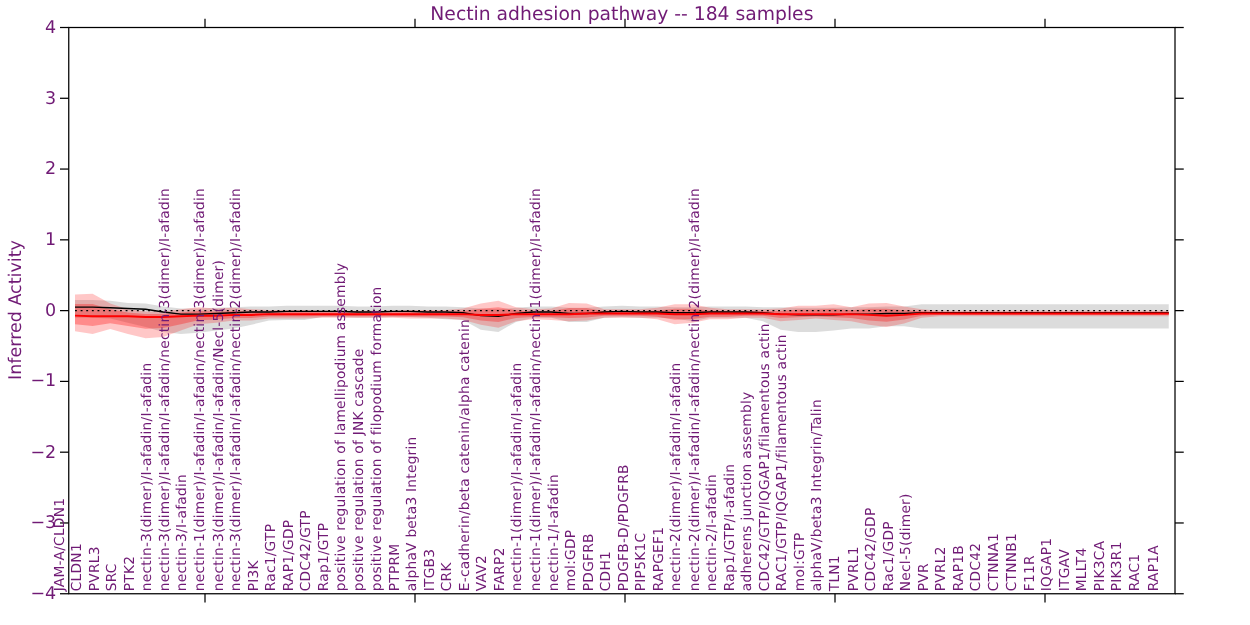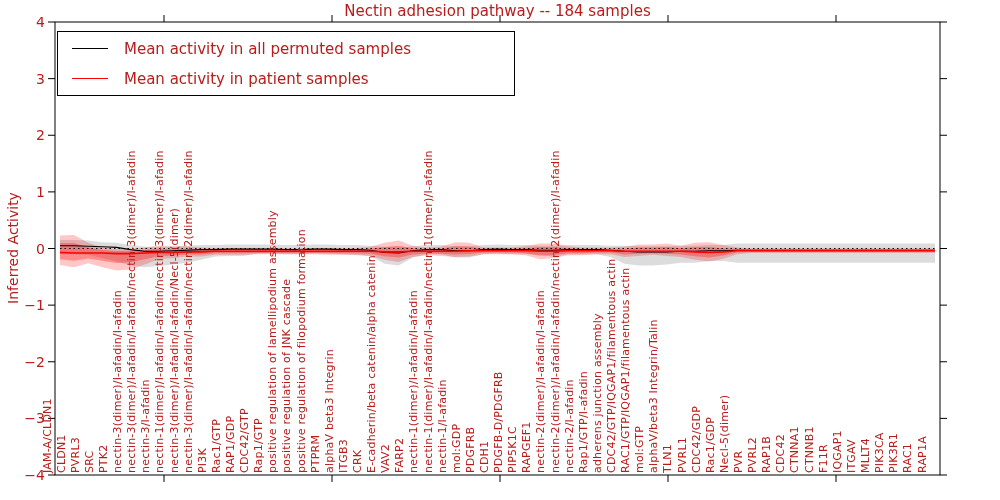--- a/index.html
+++ b/index.html
@@ -1,17 +1,17 @@
 <!DOCTYPE html>
 <html><head>
 <meta charset="utf-8">
 <style>
   html,body{margin:0;padding:0;background:#fff;}
   .canvas{position:relative;width:1000px;height:500px;background:#ffffff;overflow:hidden;
-          font-family:"DejaVu Sans","Liberation Sans",sans-serif;color:#b91c1c;}
+          font-family:"DejaVu Sans","Liberation Sans",sans-serif;color:#701a75;}
   .title{position:absolute;top:2px;left:55px;width:885px;text-align:center;font-size:15px;}
   .xlabel{position:absolute;top:481px;left:55px;width:885px;text-align:center;font-size:14px;}
   .ylabel{position:absolute;left:-112px;top:240px;width:250px;text-align:center;font-size:14px;
           transform:rotate(-90deg);}
   svg#plot{position:absolute;left:0;top:0;}
   .ytick{position:absolute;width:42px;text-align:right;font-size:14px;line-height:18px;}
   .xcat{position:absolute;font-size:11px;line-height:13px;letter-spacing:0.2px;white-space:nowrap;
         transform:rotate(-90deg);transform-origin:0 100%;}
   .legend{position:absolute;left:57px;top:31px;width:456px;height:63px;background:#fff;
           border:1px solid #000;z-index:5;}
@@ -141,23 +141,13 @@
       <div class="xcat" style="left: 829.71px; bottom: 27px;">F11R</div>
       <div class="xcat" style="left: 843.823px; bottom: 27px;">IQGAP1</div>
       <div class="xcat" style="left: 857.935px; bottom: 27px;">ITGAV</div>
       <div class="xcat" style="left: 872.048px; bottom: 27px;">MLLT4</div>
       <div class="xcat" style="left: 886.161px; bottom: 27px;">PIK3CA</div>
       <div class="xcat" style="left: 900.274px; bottom: 27px;">PIK3R1</div>
       <div class="xcat" style="left: 914.387px; bottom: 27px;">RAC1</div>
       <div class="xcat" style="left: 928.5px; bottom: 27px;">RAP1A</div>
     </div>
 
-  <div class="legend">
-    <div class="legend-row">
-      <div class="legend-line" id="leg-line-0" style="border-top-color: rgb(0, 0, 0);"></div>
-      <div class="legend-text">Mean activity in all permuted samples</div>
-    </div>
-    <div class="legend-row">
-      <div class="legend-line" id="leg-line-1" style="border-top-color: rgb(255, 0, 0);"></div>
-      <div class="legend-text">Mean activity in patient samples</div>
-    </div>
-  </div>
 </div>
 
 </body></html>

